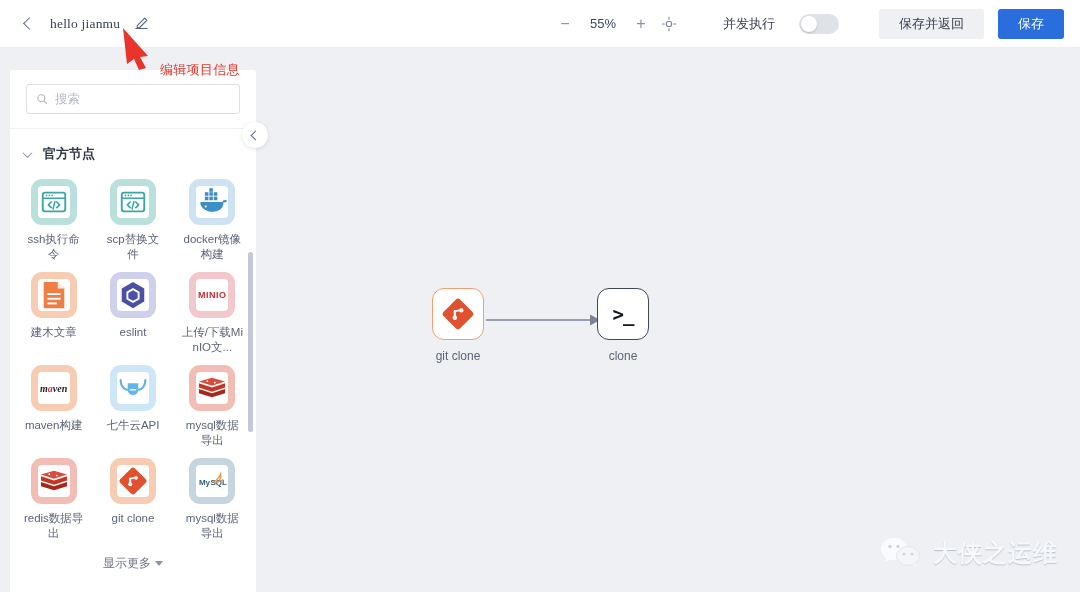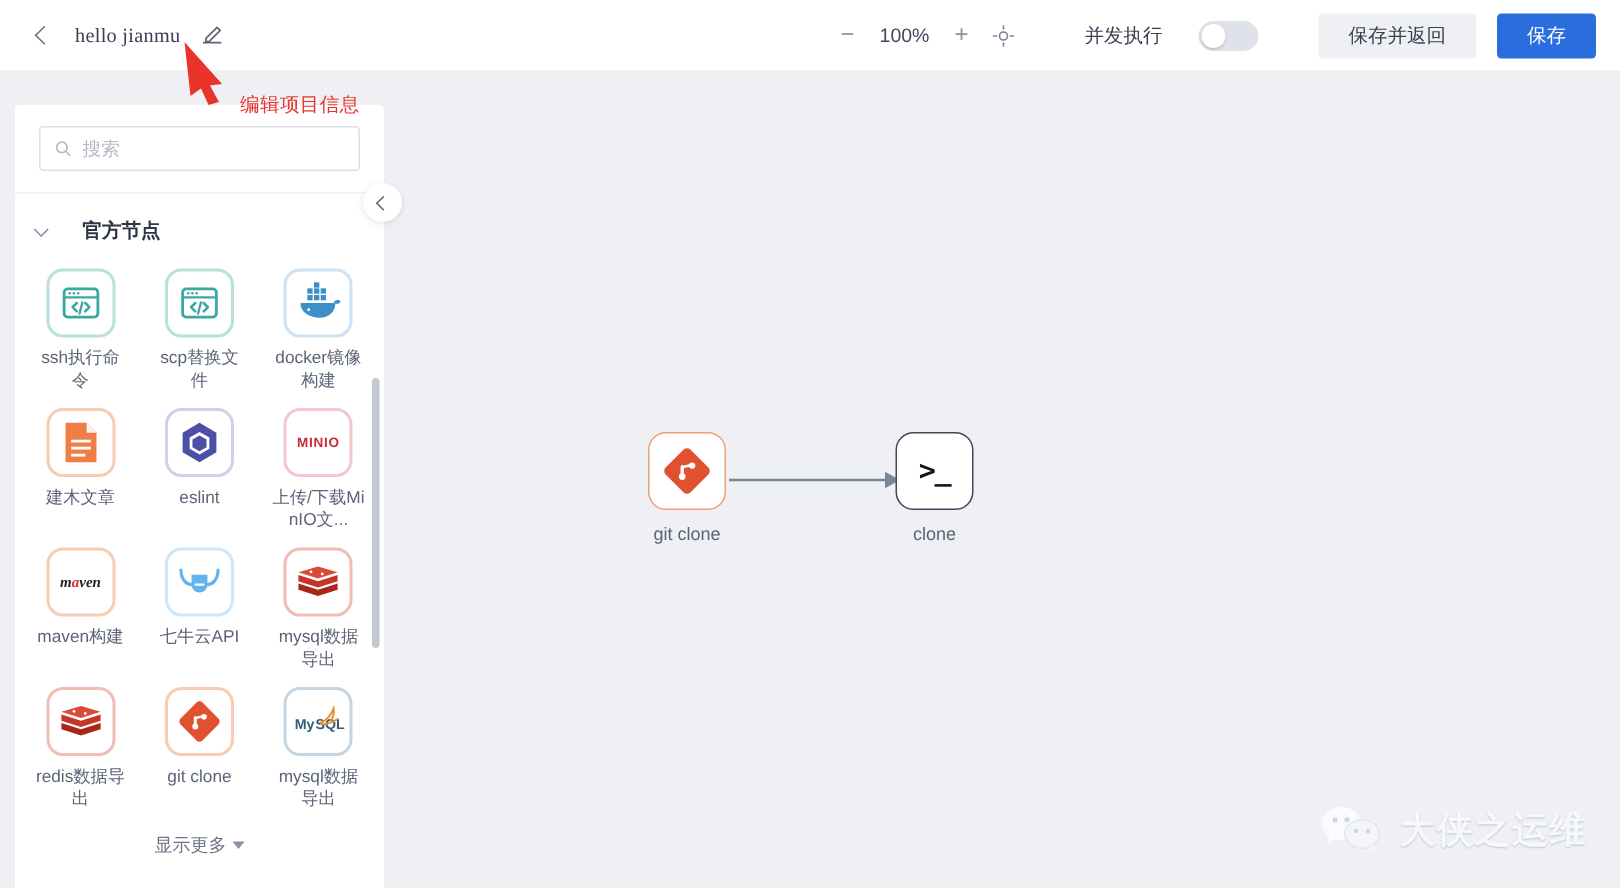--- a/index.html
+++ b/index.html
@@ -94,42 +94,42 @@
     overflow: hidden;
   }
   .search-zone { padding: 14px 16px 14px 16px; border-bottom: 1px solid #eef0f3; }
   .search-box {
     height: 30px; border: 1px solid #dcdfe6; border-radius: 3px;
     display: flex; align-items: center; padding: 0 9px; gap: 7px;
   }
   .search-ph { font-size: 12.5px; color: #b4bac6; }
 
   .section-hd {
-    display: flex; align-items: center; gap: 24px;
+    display: flex; align-items: center; gap: 12px;
     padding: 16px 16px 6px 14px;
   }
   .chev-down {
     width: 7px; height: 7px;
     border-right: 1.5px solid #8a93a6;
     border-bottom: 1.5px solid #8a93a6;
     transform: rotate(45deg) translate(-1px,-1px);
   }
   .section-title { font-size: 13px; font-weight: bold; color: #2f3545; }
 
   .node-grid {
     display: grid; grid-template-columns: repeat(3, 1fr);
     row-gap: 6px; padding: 6px 4px 0 4px;
   }
   .node-cell {
     display: flex; flex-direction: column; align-items: center;
     cursor: pointer; padding-top: 4px;
   }
   .node-ico {
     width: 46px; height: 46px; border-radius: 11px;
-    background: #fff; border: 2px solid #1d4ed8;
+    background: #fff; border: 7px solid #1d4ed8;
     display: flex; align-items: center; justify-content: center;
     overflow: hidden;
   }
   .node-label {
     margin-top: 7px; font-size: 11.5px; color: #5c6478;
     text-align: center; line-height: 15px; width: 62px;
     word-break: break-all;
   }
   .show-more {
     text-align: center; font-size: 12px; color: #6d7487;
@@ -201,21 +201,21 @@
     <div class="edit-pencil">
       <svg width="17" height="17" viewBox="0 0 24 24" fill="none" stroke="#5d6578" stroke-width="1.6" stroke-linecap="round" stroke-linejoin="round">
         <path d="M4 19h16"></path>
           <path d="M16.5 4.5l3 3L9 18H6v-3z"></path>
       </svg>
     </div>
 
     <div class="hdr-right">
       <div class="zoom-group">
         <div class="zoom-btn">−</div>
-        <div class="zoom-val">100%</div>
+        <div class="zoom-val">55%</div>
         <div class="zoom-btn">+</div>
         <div class="target-icon">
           <svg width="16" height="16" viewBox="0 0 24 24" fill="none" stroke="#7b8396" stroke-width="1.6" stroke-linecap="round">
             <circle cx="12" cy="12" r="4"></circle>
             <path d="M12 2v3M12 19v3M2 12h3M19 12h3"></path>
           </svg>
         </div>
       </div>
 
       <div class="concurrent-wrap">

